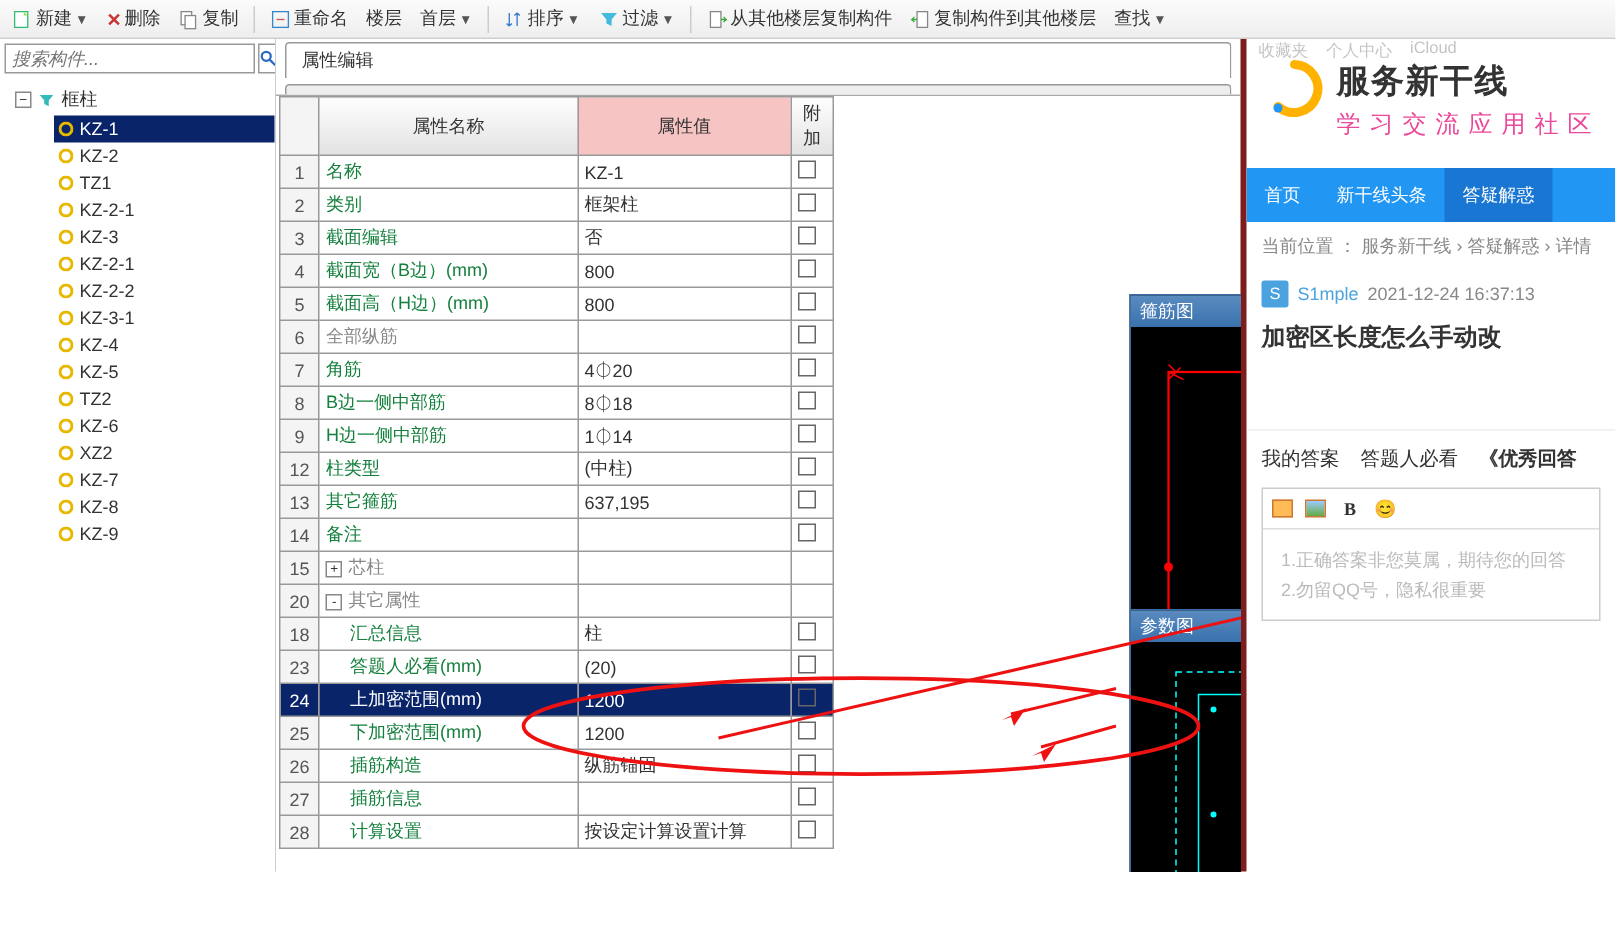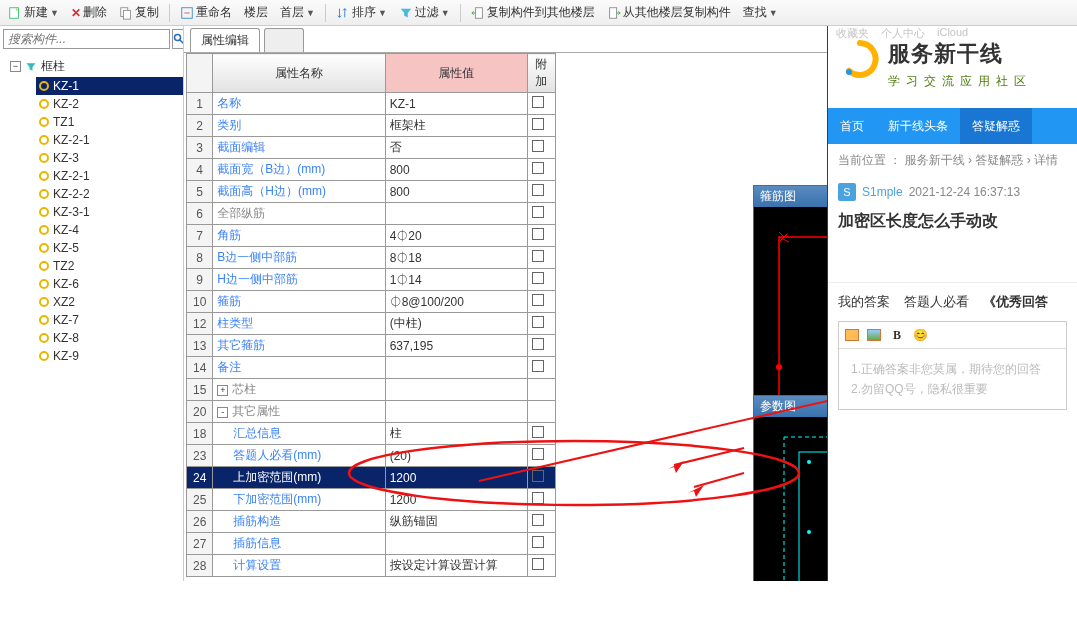--- a/index.html
+++ b/index.html
@@ -55,36 +55,36 @@
 }
 .tree-item.selected { background:#0a246a; color:#fff; }
 .bullet { width:10px; height:10px; display:inline-block; }
 .filter-icon { width:12px; height:12px; display:inline-block; }
 .boxminus{
   width:11px;height:11px;border:1px solid #888;display:inline-flex;
   align-items:center;justify-content:center;font-size:9px;line-height:9px;background:#fff;
 }
 
 .props { flex:1; display:flex; flex-direction:column; background:#fff; overflow:hidden; }
-.tabbar { display:flex; gap:4px; padding:2px 6px 0 6px; border-bottom:1px solid #aaa; background:#fff; }
+.tabbar { display:flex; gap:4px; padding:2px 6px 0 6px; border-bottom:1px solid #aaa; background:#fff;flex-direction:column; }
 .tab { padding:3px 10px; border:1px solid #999; border-bottom:none; border-radius:3px 3px 0 0; background:#fff; cursor:pointer; font-size:12px; }
 .tab.inactive { background:#eee; color:#666; min-width:40px; }
 .grid-wrap { flex:1; overflow:auto; padding:0 2px 2px 2px; position:relative; }
 table.grid { width:370px; border-collapse:collapse; }
 .grid th, .grid td {
   border:1px solid #999; border-top:none; padding:2px 4px;
   height:19px; font-size:12px; text-align:left; background:#fff;
 }
 .grid thead th {
   background:linear-gradient(to bottom,#fefefe,#e2e2e2);
   text-align:center; font-weight:normal; border-top:1px solid #999;
 }
 .grid thead th.valhead { background:#f7c4c4; }
 .col-num { width:26px; text-align:center !important; color:#555; background:#f4f4f4 !important; }
-.col-name { width:170px; color:#3b82f6; }
+.col-name { width:170px; color:#15803d; }
 .col-val { width:140px; color:#333; }
 .col-chk { width:28px; text-align:center; }
 .chk { width:12px; height:12px; border:1px solid #666; display:inline-block; background:#fff; }
 .row-group td.col-name { color:#888 !important; }
 .row-sel td { background:#0a246a !important; color:#fff !important; }
 .row-sel .chk { background:#0a246a; }
 .indent1 { padding-left:16px; display:inline-block; }
 .exp { display:inline-flex; width:11px; height:11px; border:1px solid #888; align-items:center;justify-content:center;font-size:9px;margin-right:4px;background:#fff;color:#333; }
 
 .previews { position:absolute; left:565px; top:0; width:246px; height:100%; pointer-events:none; }
@@ -92,27 +92,27 @@
   background:#000; border:1px solid #3b6ea5; position:absolute; right:0;
   pointer-events:auto;
 }
 .pv-title {
   background:linear-gradient(to bottom,#5a8bc0,#3972ad);
   color:#fff; padding:2px 6px; font-size:12px;
 }
 .pv-body { position:relative; background:#000; }
 
 .forum {
-  width:250px; border-left:1px solid #7f1d1d; background:#fff; overflow:hidden;
+  width:250px; border-left:4px solid #7f1d1d; background:#fff; overflow:hidden;
   display:flex; flex-direction:column;
 }
 .forum-top { padding:10px 8px 18px 12px; display:flex; align-items:flex-start; gap:8px; }
 .forum-logo { width:40px; height:40px; flex:none; }
 .forum-name { font-size:22px; font-weight:bold; color:#333; letter-spacing:1px; }
-.forum-sub { font-size:12px; color:#4d7c0f; letter-spacing:6px; margin-top:4px; }
+.forum-sub { font-size:16px; color:#ec4899; letter-spacing:6px; margin-top:4px; }
 .forum-nav { background:#2196f3; color:#fff; display:flex; height:36px; align-items:center; }
 .fn-item { padding:0 12px; height:36px; display:flex; align-items:center; cursor:pointer; }
 .fn-item.sel { background:#1976d2; }
 .crumb { font-size:12px; color:#888; padding:8px 10px; }
 .crumb a { color:#888; text-decoration:none; }
 .postmeta { padding:6px 10px; display:flex; align-items:center; gap:6px; font-size:12px; color:#888; }
 .postmeta .user { color:#4aa3df; }
 .avatar { width:18px; height:18px; background:#4aa3df; border-radius:2px; display:flex;align-items:center;justify-content:center;color:#fff;font-size:11px; }
 .post-title { padding:4px 10px 10px; font-size:16px; font-weight:bold; color:#333; }
 .subnav { border-top:1px solid #eee; padding:10px 10px; font-size:13px; color:#333; display:flex; gap:14px; }
@@ -172,31 +172,31 @@
   <div class="tb-btn">
     <svg class="tb-icon" viewBox="0 0 16 16">
         <path d="M2 3h12l-4 5v5l-4-2V8z" fill="#4bd"></path>
       </svg>
     <span>过滤</span>
       <span class="caret">▼</span>
   </div>
   <div class="tb-sep"></div>
   <div class="tb-btn">
     <svg class="tb-icon" viewBox="0 0 16 16">
+        <rect x="3" y="2" width="8" height="12" fill="#fff" stroke="#888"></rect>
+        <path d="M11 8h4l-2-2M15 8l-2 2" stroke="#3a3" fill="none"></path>
+      </svg>
+    <span>从其他楼层复制构件</span>
+  </div>
+  <div class="tb-btn">
+    <svg class="tb-icon" viewBox="0 0 16 16">
         <rect x="5" y="2" width="8" height="12" fill="#fff" stroke="#888"></rect>
         <path d="M5 8H1l2-2M1 8l2 2" stroke="#3a3" fill="none"></path>
       </svg>
     <span>复制构件到其他楼层</span>
-  </div>
-  <div class="tb-btn">
-    <svg class="tb-icon" viewBox="0 0 16 16">
-        <rect x="3" y="2" width="8" height="12" fill="#fff" stroke="#888"></rect>
-        <path d="M11 8h4l-2-2M15 8l-2 2" stroke="#3a3" fill="none"></path>
-      </svg>
-    <span>从其他楼层复制构件</span>
   </div>
   <div class="tb-btn">
       <span>查找</span>
       <span class="caret">▼</span>
     </div>
   <div style="flex:1"></div>
 </div>
 
 <div class="main">
 
@@ -380,26 +380,20 @@
             <tr>
               <td class="col-num">8</td>
               <td class="col-name"><span>B边一侧中部筋</span></td>
               <td class="col-val">8⏀18</td>
               <td class="col-chk"><span class="chk"></span></td>
             </tr>
             <tr>
               <td class="col-num">9</td>
               <td class="col-name"><span>H边一侧中部筋</span></td>
               <td class="col-val">1⏀14</td>
-              <td class="col-chk"><span class="chk"></span></td>
-            </tr>
-            <tr>
-              <td class="col-num">10</td>
-              <td class="col-name"><span>箍筋</span></td>
-              <td class="col-val">⏀8@100/200</td>
               <td class="col-chk"><span class="chk"></span></td>
             </tr>
             <tr>
               <td class="col-num">12</td>
               <td class="col-name"><span>柱类型</span></td>
               <td class="col-val">(中柱)</td>
               <td class="col-chk"><span class="chk"></span></td>
             </tr>
             <tr>
               <td class="col-num">13</td>

